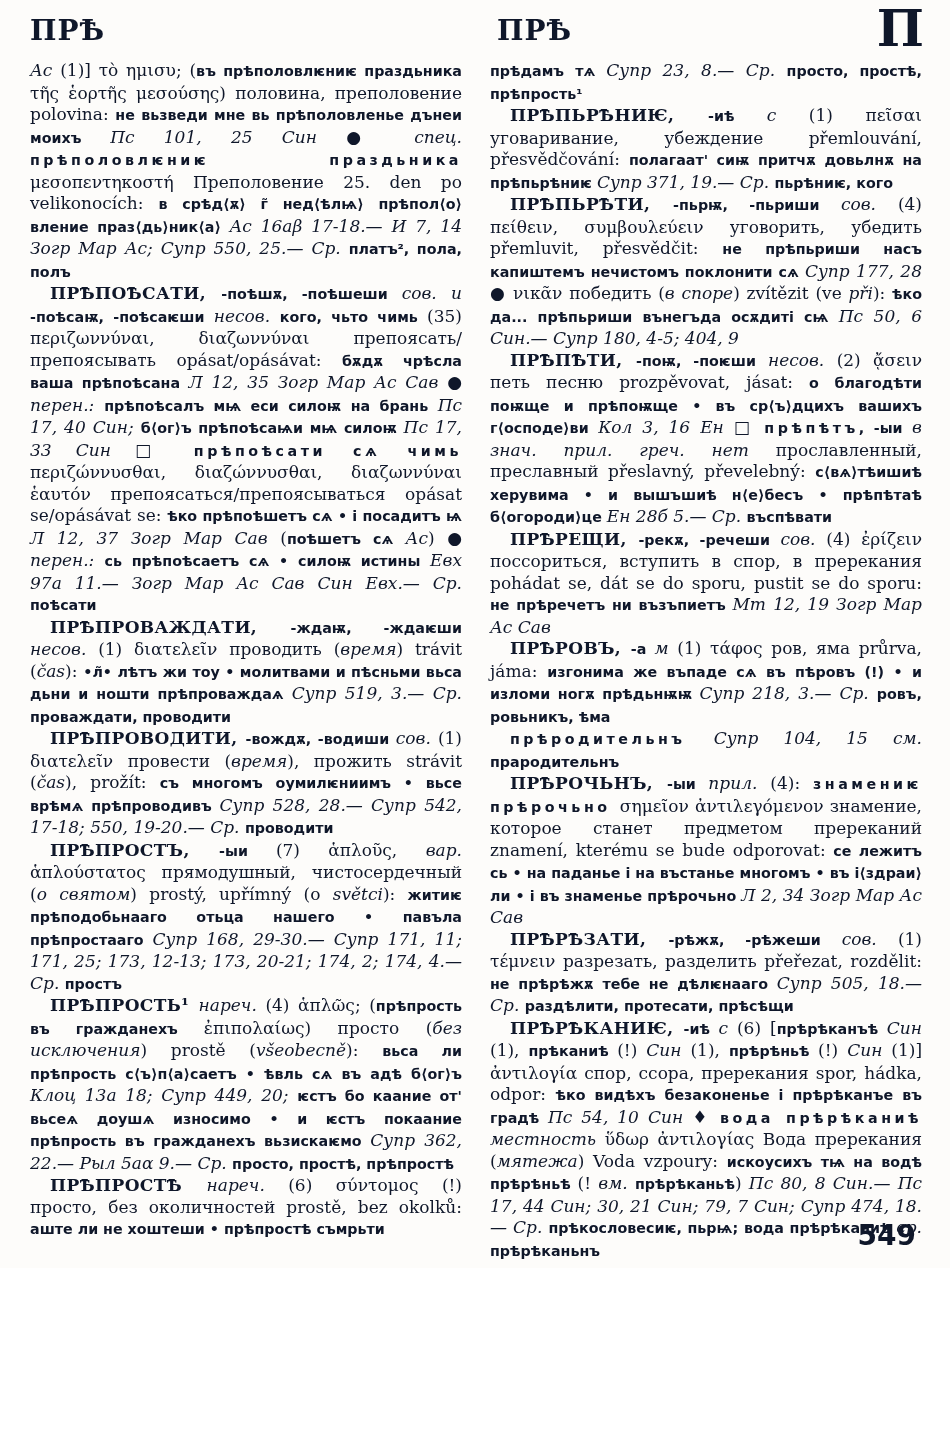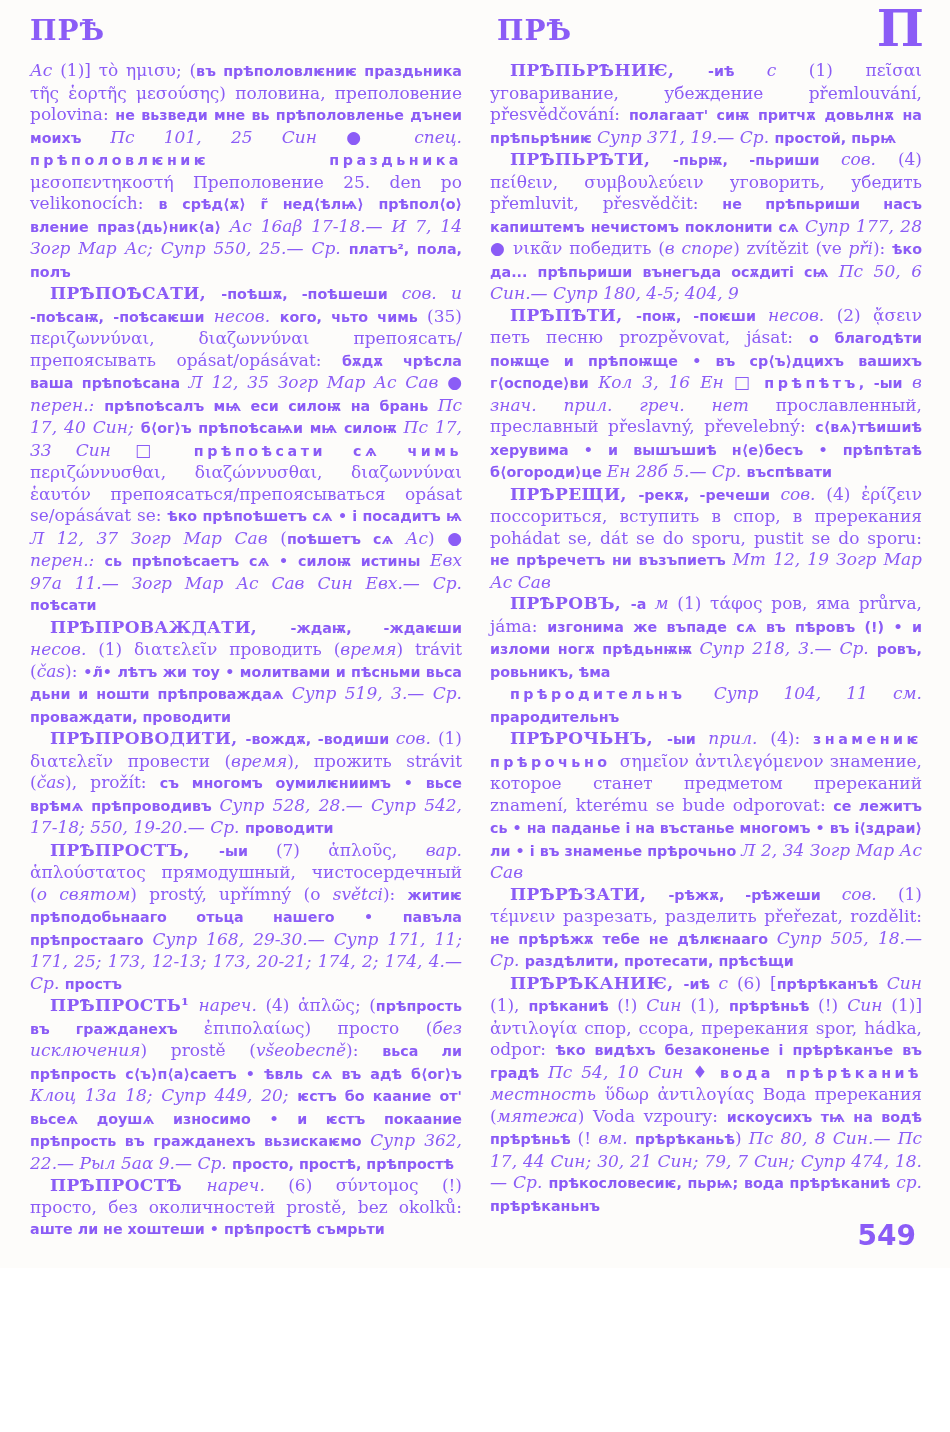--- a/index.html
+++ b/index.html
@@ -1,20 +1,20 @@
 <!DOCTYPE html>
 <html><head>
 <meta charset="utf-8">
 <style>
   html,body{margin:0;padding:0;background:#ffffff;}
   .page{
     position:relative;
     width:950px;height:1268px;
     background:#fdfcfa;
-    color:#8b5cf6;
+    color:#0f172a;
     font-family:"DejaVu Serif",serif;
     overflow:hidden;
     box-sizing:border-box;
   }
   .guide{
     position:absolute;top:14px;
     font-weight:700;
     font-size:28px;
     letter-spacing:1px;
     font-family:"DejaVu Serif",serif;
@@ -74,26 +74,27 @@
     <div class="col">
         <p class="para noindent"><span class="r-i">Ас </span><span class="r-n">(1)] τὸ ημισυ; (</span><span class="r-b">въ прѣполовлѥниѥ праздьника </span><span class="r-n">τῆς ἑορτῆς μεσούσης) половина, преполовение polovina: </span><span class="r-b">не вьзведи мне вь прѣполовленье дънеи моихъ </span><span class="r-i">Пс 101, 25 Син </span><span class="r-n">● </span><span class="r-i">спец. </span><span class="r-bs">прѣполовлѥниѥ праздьника </span><span class="r-n">μεσοπεντηκοστή Преполовение 25. den po velikonocích: </span><span class="r-b">в срѣд⟨ѫ⟩ г̃ нед⟨ѣлѩ⟩ прѣпол⟨о⟩вление праз⟨дь⟩ник⟨а⟩ </span><span class="r-i">Ас 16аβ 17-18.— И 7, 14 Зогр Мар Ас; Супр 550, 25.— Ср. </span><span class="r-b">платъ², пола, полъ</span></p>
         <p class="para"><span class="r-hw">ПРѢПОѢСАТИ, </span><span class="r-b">-поѣшѫ, -поѣшеши </span><span class="r-i">сов. и </span><span class="r-b">-поѣсаѭ, -поѣсаѥши </span><span class="r-i">несов. </span><span class="r-b">кого, чьто чимь </span><span class="r-n">(35) περιζωννύναι, διαζωννύναι препоясать/препоясывать opásat/opásávat: </span><span class="r-b">бѫдѫ чрѣсла ваша прѣпоѣсана </span><span class="r-i">Л 12, 35 Зогр Мар Ас Сав </span><span class="r-n">● </span><span class="r-i">перен.: </span><span class="r-b">прѣпоѣсалъ мѩ еси силоѭ на брань </span><span class="r-i">Пс 17, 40 Син; </span><span class="r-b">б⟨ог⟩ъ прѣпоѣсаѩи мѩ силоѭ </span><span class="r-i">Пс 17, 33 Син </span><span class="r-n">□ </span><span class="r-bs">прѣпоѣсати сѧ чимь </span><span class="r-n">περιζώννυσθαι, διαζώννυσθαι, διαζωννύναι ἑαυτόν препоясаться/препоясываться opásat se/opásávat se: </span><span class="r-b">ѣко прѣпоѣшетъ сѧ • і посадитъ ѩ </span><span class="r-i">Л 12, 37 Зогр Мар Сав </span><span class="r-n">(</span><span class="r-b">поѣшетъ сѧ </span><span class="r-i">Ас</span><span class="r-n">) ● </span><span class="r-i">перен.: </span><span class="r-b">сь прѣпоѣсаетъ сѧ • силоѭ истины </span><span class="r-i">Евх 97а 11.— Зогр Мар Ас Сав Син Евх.— Ср. </span><span class="r-b">поѣсати</span></p>
         <p class="para"><span class="r-hw">ПРѢПРОВАЖДАТИ, </span><span class="r-b">-ждаѭ, -ждаѥши </span><span class="r-i">несов. </span><span class="r-n">(1) διατελεῖν проводить (</span><span class="r-i">время</span><span class="r-n">) trávit (</span><span class="r-i">čas</span><span class="r-n">): </span><span class="r-b">•л̃• лѣтъ жи тоу • молитвами и пѣсньми вьса дьни и ношти прѣпроваждаѧ </span><span class="r-i">Супр 519, 3.— Ср. </span><span class="r-b">проваждати, проводити</span></p>
         <p class="para"><span class="r-hw">ПРѢПРОВОДИТИ, </span><span class="r-b">-вождѫ, -водиши </span><span class="r-i">сов. </span><span class="r-n">(1) διατελεῖν провести (</span><span class="r-i">время</span><span class="r-n">), прожить strávit (</span><span class="r-i">čas</span><span class="r-n">), prožít: </span><span class="r-b">съ многомъ оумилѥниимъ • вьсе врѣмѧ прѣпроводивъ </span><span class="r-i">Супр 528, 28.— Супр 542, 17-18; 550, 19-20.— Ср. </span><span class="r-b">проводити</span></p>
         <p class="para"><span class="r-hw">ПРѢПРОСТЪ, </span><span class="r-b">-ыи </span><span class="r-n">(7) ἁπλοῦς, </span><span class="r-i">вар. </span><span class="r-n">ἁπλούστατος прямодушный, чистосердечный (</span><span class="r-i">о святом</span><span class="r-n">) prostý, upřímný (o </span><span class="r-i">světci</span><span class="r-n">): </span><span class="r-b">житиѥ прѣподобьнааго отьца нашего • павъла прѣпростааго </span><span class="r-i">Супр 168, 29-30.— Супр 171, 11; 171, 25; 173, 12-13; 173, 20-21; 174, 2; 174, 4.— Ср. </span><span class="r-b">простъ</span></p>
         <p class="para"><span class="r-hw">ПРѢПРОСТЬ¹ </span><span class="r-i">нареч. </span><span class="r-n">(4) ἁπλῶς; (</span><span class="r-b">прѣпрость въ гражданехъ </span><span class="r-n">ἐπιπολαίως) просто (</span><span class="r-i">без исключения</span><span class="r-n">) prostě (</span><span class="r-i">všeobecně</span><span class="r-n">): </span><span class="r-b">вьса ли прѣпрость с⟨ъ⟩п⟨а⟩саетъ • ѣвль сѧ въ адѣ б⟨ог⟩ъ </span><span class="r-i">Клоц 13а 18; Супр 449, 20; </span><span class="r-b">ѥстъ бо каание от' вьсеѧ доушѧ износимо • и ѥстъ покаание прѣпрость въ гражданехъ вьзискаѥмо </span><span class="r-i">Супр 362, 22.— Рыл 5аα 9.— Ср. </span><span class="r-b">просто, простѣ, прѣпростѣ</span></p>
         <p class="para"><span class="r-hw">ПРѢПРОСТѢ </span><span class="r-i">нареч. </span><span class="r-n">(6) σύντομος (!) просто, без околичностей prostě, bez okolků: </span><span class="r-b">аште ли не хоштеши • прѣпростѣ съмрьти</span></p>
       </div>
     <div class="col">
-        <p class="para"><span class="r-hw">ПРѢПЬРѢНИѤ, </span><span class="r-b">-иѣ </span><span class="r-i">с </span><span class="r-n">(1) πεῖσαι уговаривание, убеждение přemlouvání, přesvědčování: </span><span class="r-b">полагаат' сиѭ притчѫ довьлнѫ на прѣпьрѣниѥ </span><span class="r-i">Супр 371, 19.— Ср. </span><span class="r-b">простой, пьрѩ</span></p>
+        <p class="para noindent"><span class="r-b">прѣдамъ тѧ </span><span class="r-i">Супр 23, 8.— Ср. </span><span class="r-b">просто, простѣ, прѣпрость¹</span></p>
+        <p class="para"><span class="r-hw">ПРѢПЬРѢНИѤ, </span><span class="r-b">-иѣ </span><span class="r-i">с </span><span class="r-n">(1) πεῖσαι уговаривание, убеждение přemlouvání, přesvědčování: </span><span class="r-b">полагаат' сиѭ притчѫ довьлнѫ на прѣпьрѣниѥ </span><span class="r-i">Супр 371, 19.— Ср. </span><span class="r-b">пьрѣниѥ, кого</span></p>
         <p class="para"><span class="r-hw">ПРѢПЬРѢТИ, </span><span class="r-b">-пьрѭ, -пьриши </span><span class="r-i">сов. </span><span class="r-n">(4) πείθειν, συμβουλεύειν уговорить, убедить přemluvit, přesvědčit: </span><span class="r-b">не прѣпьриши насъ капиштемъ нечистомъ поклонити сѧ </span><span class="r-i">Супр 177, 28 </span><span class="r-n">● νικᾶν победить (</span><span class="r-i">в споре</span><span class="r-n">) zvítězit (ve </span><span class="r-i">při</span><span class="r-n">): </span><span class="r-b">ѣко да... прѣпьриши вънегъда осѫдиті сѩ </span><span class="r-i">Пс 50, 6 Син.— Супр 180, 4-5; 404, 9</span></p>
         <p class="para"><span class="r-hw">ПРѢПѢТИ, </span><span class="r-b">-поѭ, -поѥши </span><span class="r-i">несов. </span><span class="r-n">(2) ᾄσειν петь песню prozpěvovat, jásat: </span><span class="r-b">о благодѣти поѭще и прѣпоѭще • въ ср⟨ъ⟩дцихъ вашихъ г⟨осподе⟩ви </span><span class="r-i">Кол 3, 16 Ен </span><span class="r-n">□ </span><span class="r-bs">прѣпѣтъ</span><span class="r-b">, -ыи </span><span class="r-i">в знач. прил. греч. нет </span><span class="r-n">прославленный, преславный přeslavný, převelebný: </span><span class="r-b">с⟨вѧ⟩тѣишиѣ херувима • и вышъшиѣ н⟨е⟩бесъ • прѣпѣтаѣ б⟨огороди⟩це </span><span class="r-i">Ен 28б 5.— Ср. </span><span class="r-b">въспѣвати</span></p>
         <p class="para"><span class="r-hw">ПРѢРЕЩИ, </span><span class="r-b">-рекѫ, -речеши </span><span class="r-i">сов. </span><span class="r-n">(4) ἐρίζειν поссориться, вступить в спор, в пререкания pohádat se, dát se do sporu, pustit se do sporu: </span><span class="r-b">не прѣречетъ ни възъпиетъ </span><span class="r-i">Мт 12, 19 Зогр Мар Ас Сав</span></p>
         <p class="para"><span class="r-hw">ПРѢРОВЪ, </span><span class="r-b">-а </span><span class="r-i">м </span><span class="r-n">(1) τάφος ров, яма průrva, jáma: </span><span class="r-b">изгонима же въпаде сѧ въ пѣровъ (!) • и изломи ногѫ прѣдьнѭѭ </span><span class="r-i">Супр 218, 3.— Ср. </span><span class="r-b">ровъ, ровьникъ, ѣма</span></p>
-        <p class="para"><span class="r-bs">прѣродительнъ </span><span class="r-i">Супр 104, 11 см. </span><span class="r-b">прародительнъ</span></p>
+        <p class="para"><span class="r-bs">прѣродительнъ </span><span class="r-i">Супр 104, 15 см. </span><span class="r-b">прародительнъ</span></p>
         <p class="para"><span class="r-hw">ПРѢРОЧЬНЪ, </span><span class="r-b">-ыи </span><span class="r-i">прил. </span><span class="r-n">(4): </span><span class="r-bs">знамениѥ прѣрочьно </span><span class="r-n">σημεῖον ἀντιλεγόμενον знамение, которое станет предметом пререканий znamení, kterému se bude odporovat: </span><span class="r-b">се лежитъ сь • на паданье і на въстанье многомъ • въ і⟨здраи⟩ли • і въ знаменье прѣрочьно </span><span class="r-i">Л 2, 34 Зогр Мар Ас Сав</span></p>
         <p class="para"><span class="r-hw">ПРѢРѢЗАТИ, </span><span class="r-b">-рѣжѫ, -рѣжеши </span><span class="r-i">сов. </span><span class="r-n">(1) τέμνειν разрезать, разделить přeřezat, rozdělit: </span><span class="r-b">не прѣрѣжѫ тебе не дѣлѥнааго </span><span class="r-i">Супр 505, 18.— Ср. </span><span class="r-b">раздѣлити, протесати, прѣсѣщи</span></p>
         <p class="para"><span class="r-hw">ПРѢРѢКАНИѤ, </span><span class="r-b">-иѣ </span><span class="r-i">с </span><span class="r-n">(6) [</span><span class="r-b">прѣрѣканъѣ </span><span class="r-i">Син </span><span class="r-n">(1), </span><span class="r-b">прѣканиѣ </span><span class="r-n">(!) </span><span class="r-i">Син </span><span class="r-n">(1), </span><span class="r-b">прѣрѣньѣ </span><span class="r-n">(!) </span><span class="r-i">Син </span><span class="r-n">(1)] ἀντιλογία спор, ссора, пререкания spor, hádka, odpor: </span><span class="r-b">ѣко видѣхъ безаконенье і прѣрѣканъе въ градѣ </span><span class="r-i">Пс 54, 10 Син </span><span class="r-n">♦ </span><span class="r-bs">вода прѣрѣканиѣ </span><span class="r-i">местность </span><span class="r-n">ὕδωρ ἀντιλογίας Вода пререкания (</span><span class="r-i">мятежа</span><span class="r-n">) Voda vzpoury: </span><span class="r-b">искоусихъ тѩ на водѣ прѣрѣньѣ </span><span class="r-n">(! </span><span class="r-i">вм. </span><span class="r-b">прѣрѣканьѣ</span><span class="r-n">) </span><span class="r-i">Пс 80, 8 Син.— Пс 17, 44 Син; 30, 21 Син; 79, 7 Син; Супр 474, 18.— Ср. </span><span class="r-b">прѣкословесиѥ, пьрѩ; вода прѣрѣканиѣ </span><span class="r-i">ср. </span><span class="r-b">прѣрѣканьнъ</span></p>
       </div>
   </div>
 
   <div class="page-number">549</div>
 </div>
 
 </body></html>

